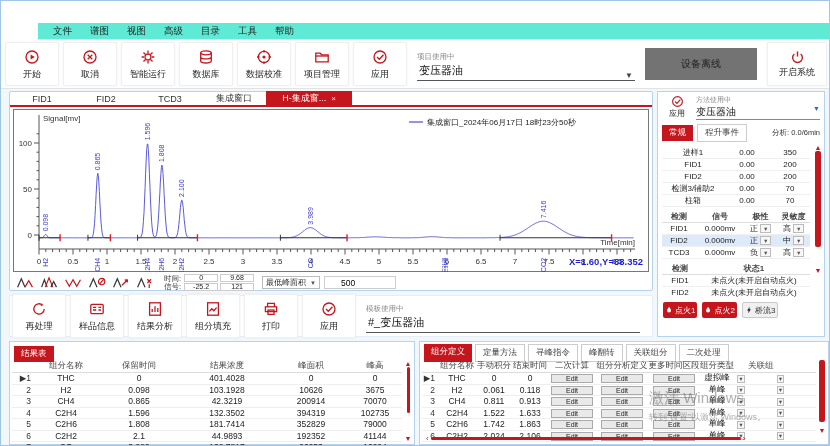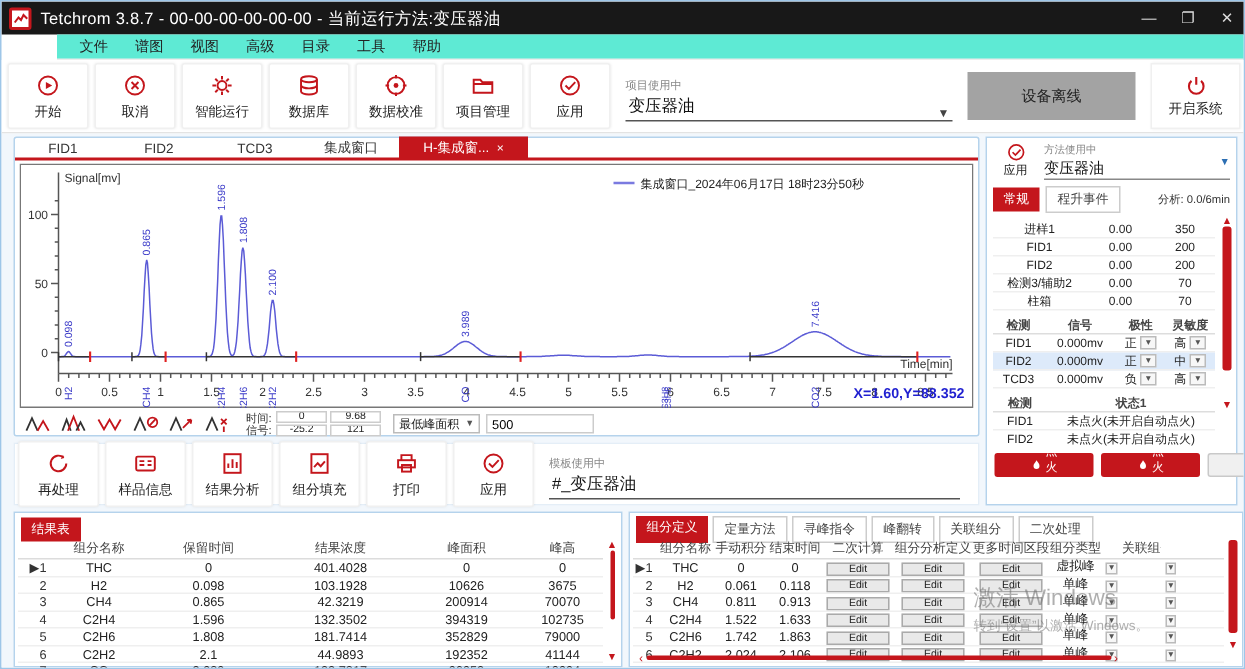--- a/index.html
+++ b/index.html
@@ -19,21 +19,21 @@
   .toolbar { position:absolute; left:0; top:39px; width:830px; height:49px; background:#fff; border-bottom:1px solid #e3e3e3; display:flex; align-items:center; padding:0 4px; }
   .tbtn { width:54px; height:44px; border:1px solid #f0f0f0; border-radius:2px; background:#fff; box-shadow:0 0 2px rgba(0,0,0,.08); display:flex; flex-direction:column; align-items:center; justify-content:center; margin-right:4px; }
   .tbtn .ticon { color:#c4161c; height:18px; display:flex; align-items:center; }
   .tbtn .ticon svg { width:16px; height:16px; }
   .tbtn .tlabel { font-size:9px; color:#222; margin-top:2px; white-space:nowrap; }
   .combo { flex:1; margin:0 10px 0 6px; padding-top:4px; }
   .combo .clabel { font-size:7.5px; color:#888; }
   .combo .cvalrow { display:flex; align-items:flex-end; border-bottom:1px solid #555; }
   .combo .cval { font-size:11px; color:#111; flex:1; padding:1px 0 2px 2px; }
   .combo .carr { font-size:8px; color:#444; padding-right:2px; }
-  .offlinebtn { width:112px; height:32px; background:#a3a3a3; border:none; color:#222; font-size:10px; margin-right:10px; }
+  .offlinebtn { width:112px; height:32px; background:#737373; border:none; color:#222; font-size:10px; margin-right:10px; }
   .powerbtn { width:60px; height:44px; background:#fff; border:1px solid #f0f0f0; box-shadow:0 0 2px rgba(0,0,0,.08); display:flex; flex-direction:column; align-items:center; justify-content:center; }
   .powerbtn svg { width:15px; height:15px; color:#c4161c; }
   .powerbtn span { font-size:9px; color:#222; margin-top:1px; }
   
   .main { position:absolute; left:0; top:88px; width:830px; height:358px; background:#f2f7fc; }
   .panel { position:absolute; background:#fff; border:1px solid #b5d3ec; border-radius:2px; }
   
   #chartPanel { left:8px; top:2px; width:644px; height:200px; }
   .tabbar { position:absolute; left:0; top:0; width:100%; height:15px; border-bottom:2px solid #c4161c; display:flex; align-items:center; }
   .tab { font-size:9px; color:#333; width:64px; text-align:center; }
@@ -41,21 +41,21 @@
   .tab .closex { font-size:8px; }
   #chrom { position:absolute; left:3px; top:17px; }
   .sigrow { position:absolute; left:4px; top:182px; height:17px; display:flex; align-items:center; }
   .pktool { width:22px; height:15px; margin-right:2px; display:flex; align-items:center; justify-content:center; }
   .pktool svg { width:21px; height:13px; }
   .siglabels { font-size:7.5px; color:#333; margin:0 3px 0 6px; line-height:8px; text-align:right; }
   .sigbox { width:34px; height:8px; border:1px solid #ccc; font-size:7px; text-align:center; color:#222; background:#fff; display:block; margin-bottom:1px; padding:0; }
   .minarea { display:flex; align-items:center; margin-left:8px; }
   .minarea .dd { border:1px solid #bbb; height:13px; display:flex; align-items:center; font-size:8px; color:#222; padding:0 3px; }
   .minarea .dd .arr { font-size:6px; color:#555; margin-left:4px; }
-  .minarea input { width:72px; height:13px; border:1px solid #ccc; font-size:8.5px; padding:0 3px; margin-left:4px; }
+  .minarea input { width:72px; height:13px; border:1px solid #ccc; font-size:8.5px; padding:0 16px; margin-left:4px; }
   
   #toolbar2 { left:8px; top:206px; width:644px; height:42px; background:#fff; border:1px solid #e4eef7; display:flex; align-items:center; padding:0 2px; position:absolute; }
   
   #resultsPanel { left:8px; top:252px; width:406px; height:104px; background:#fff; border:1px solid #b5d3ec; position:absolute; }
   .chip { display:inline-block; background:#c4161c; color:#fff; font-size:8.5px; padding:2px 7px; margin:2px 0 0 4px; }
   .chip.ghost { background:#fff; color:#444; border:1px solid #ccc; }
   .grid-table { position:absolute; left:2px; right:12px; font-size:8.5px; color:#222; }
   .trow { display:flex; border-bottom:1px solid #efefef; height:11.5px; align-items:center; }
   .trow.head { color:#444; border-bottom:1px solid #dcdcdc; height:13px; }
   .tcell { text-align:center; overflow:hidden; white-space:nowrap; }
@@ -84,47 +84,34 @@
   .mp-method .cvalrow { display:flex; border-bottom:1px solid #888; }
   .mp-method .cval { flex:1; font-size:10px; color:#111; }
   .mp-method .carr { font-size:7px; color:#2d6fb3; }
   .mp-tabs { display:flex; align-items:center; padding:4px 4px 2px 4px; gap:4px; }
   .mp-tabs .ana { margin-left:auto; font-size:7.5px; color:#333; }
   .mtable { margin:3px 14px 0 4px; font-size:8px; color:#222; }
   .mtable .trow { height:12px; }
   .mtable .trow.head { height:13px; color:#444; font-weight:bold; border-bottom:1px solid #ddd; }
   .mtable .trow.hl { background:#ddeafa; }
   .ignrow { display:flex; gap:5px; padding:4px 0 0 5px; }
-  .ignbtn { height:16px; background:#c4161c; border:none; color:#fff; font-size:8px; display:flex; align-items:center; gap:2px; padding:0 24px; border-radius:2px; }
+  .ignbtn { height:16px; background:#c4161c; border:none; color:#fff; font-size:8px; display:flex; align-items:center; gap:2px; padding:0 2px; border-radius:2px; }
   .ignbtn svg { width:8px; height:10px; }
   .ignbtn.gray { background:#f0f0f0; color:#333; border:1px solid #c9c9c9; }
   .ignbtn.gray svg { color:#222; }
   
   .watermark { position:absolute; left:648px; top:300px; color:rgba(110,110,110,.55); pointer-events:none; z-index:9; }
   .watermark .w1 { font-size:15px; }
   .watermark .w2 { font-size:9px; margin-top:3px; }
 </style>
 </head>
 <body>
 
 <div class="window">
 
-  <div class="titlebar">
-    <span class="appicon">
-      <svg viewBox="0 0 12 10">
-          <polyline points="1,8 4,4 6,6 8,2 11,5" fill="none" stroke="#c4161c" stroke-width="1.6"></polyline>
-        </svg>
-    </span>
-    <span class="title">Tetchrom 3.8.7 - 00-00-00-00-00-00 - 当前运行方法:变压器油</span>
-    <div class="wincontrols">
-      <span class="wbtn">—</span>
-      <span class="wbtn">❐</span>
-      <span class="wbtn">✕</span>
-    </div>
-  </div>
 
   <div class="menubar" id="menubar">
       <span class="menuitem">文件</span>
       <span class="menuitem">谱图</span>
       <span class="menuitem">视图</span>
       <span class="menuitem">高级</span>
       <span class="menuitem">目录</span>
       <span class="menuitem">工具</span>
       <span class="menuitem">帮助</span>
     </div>

